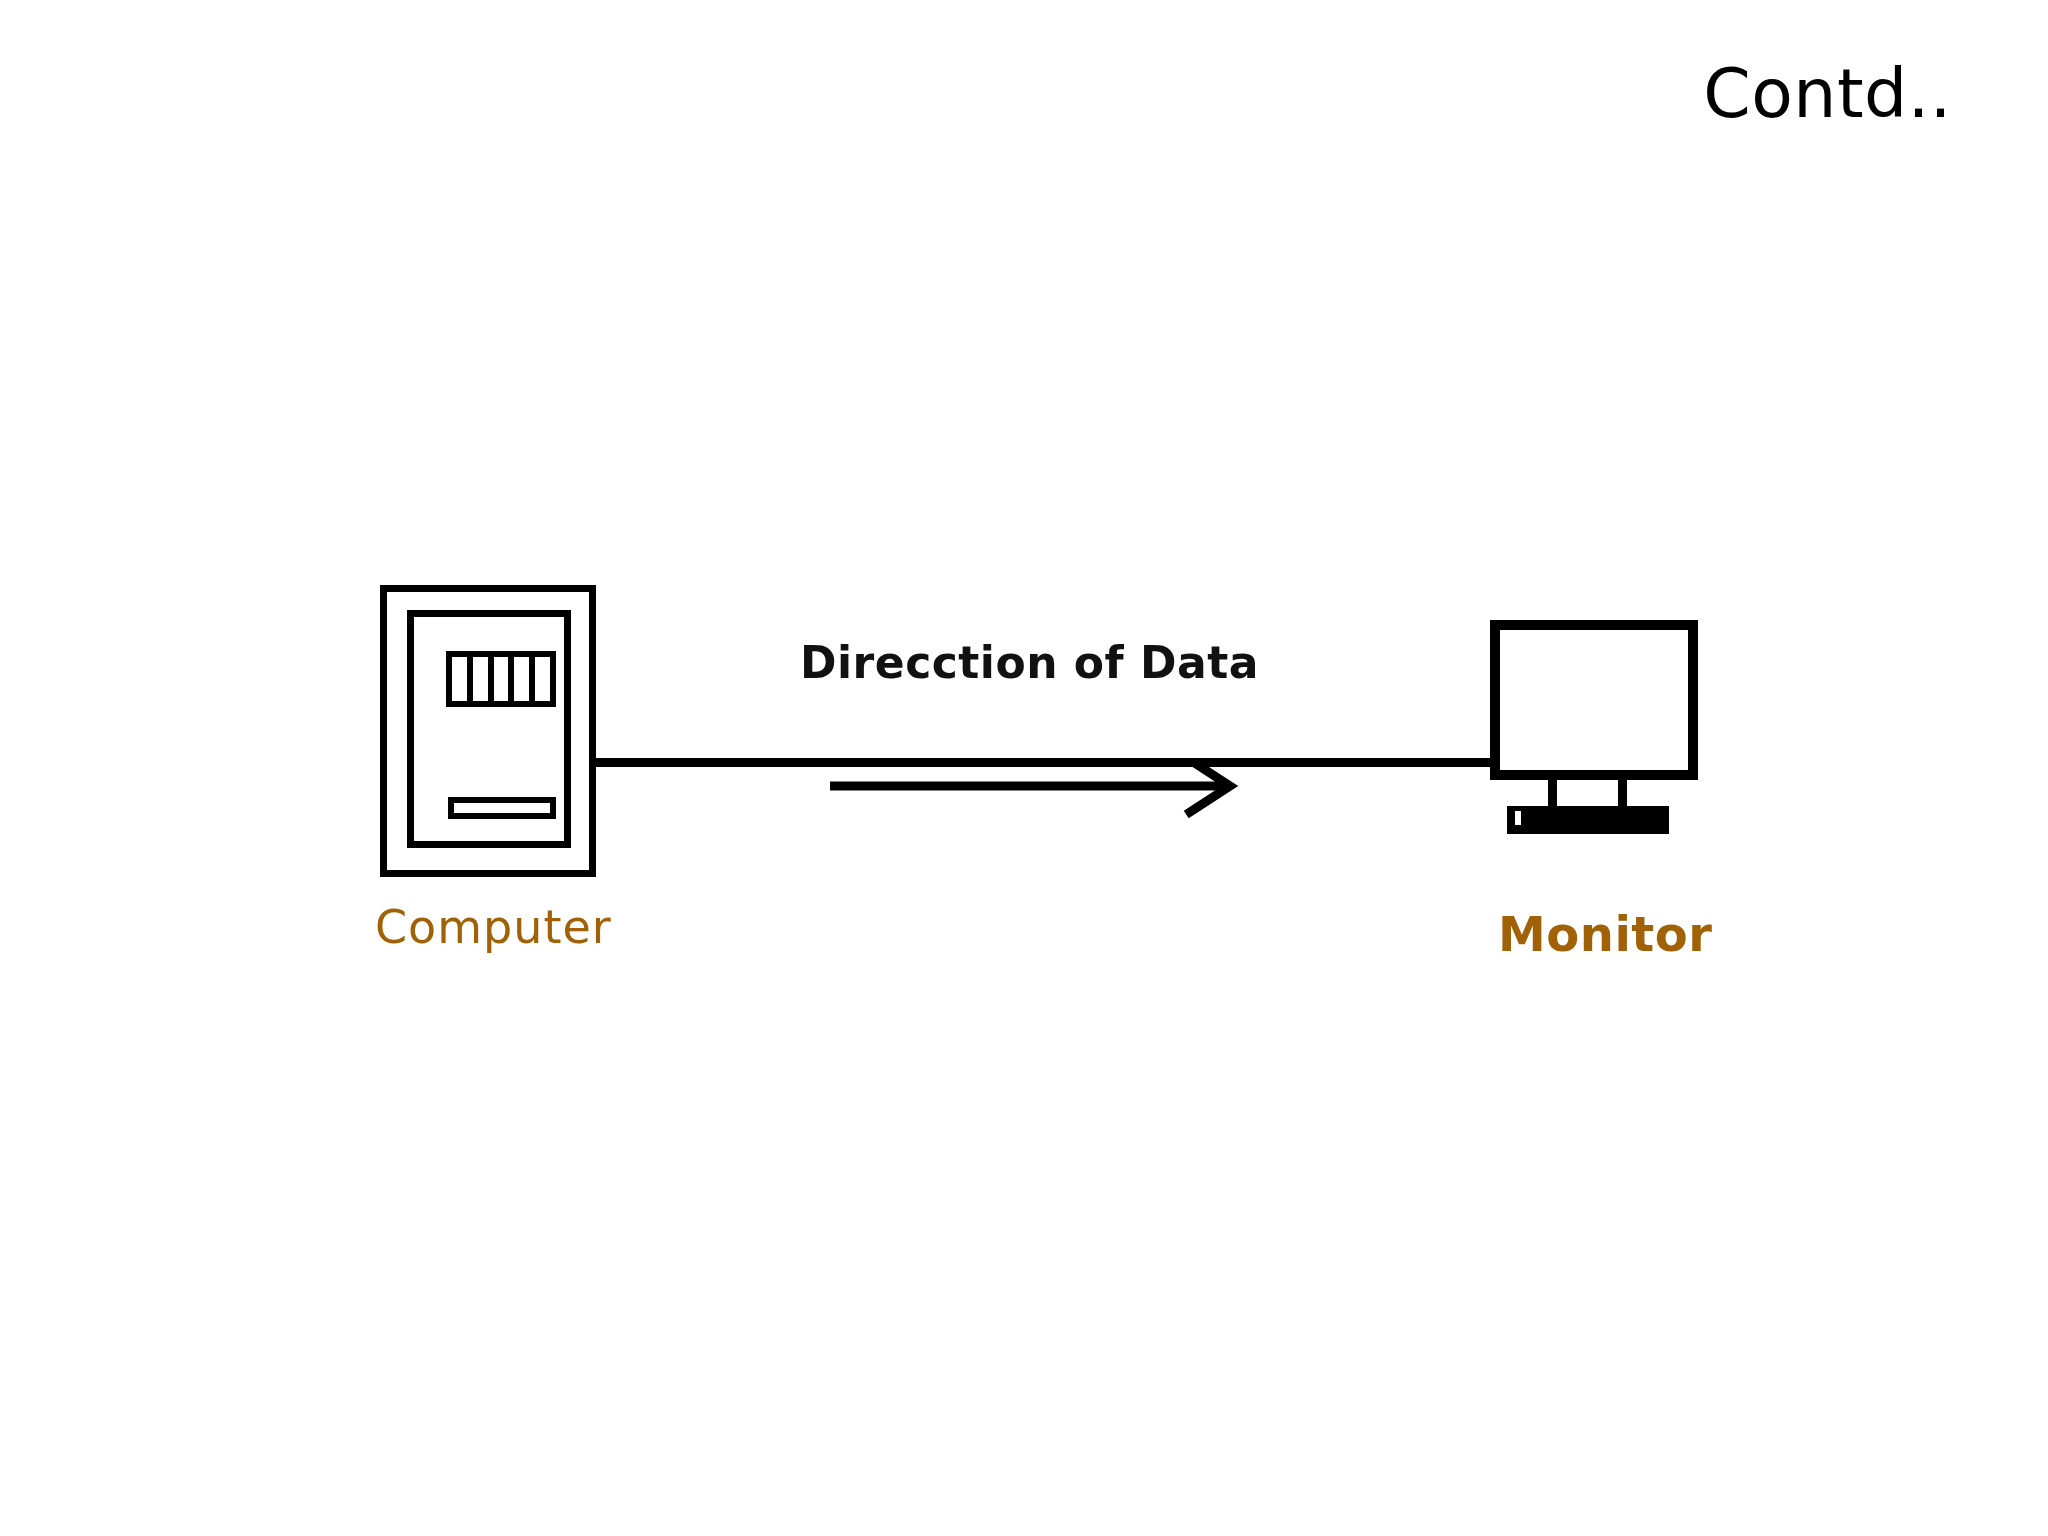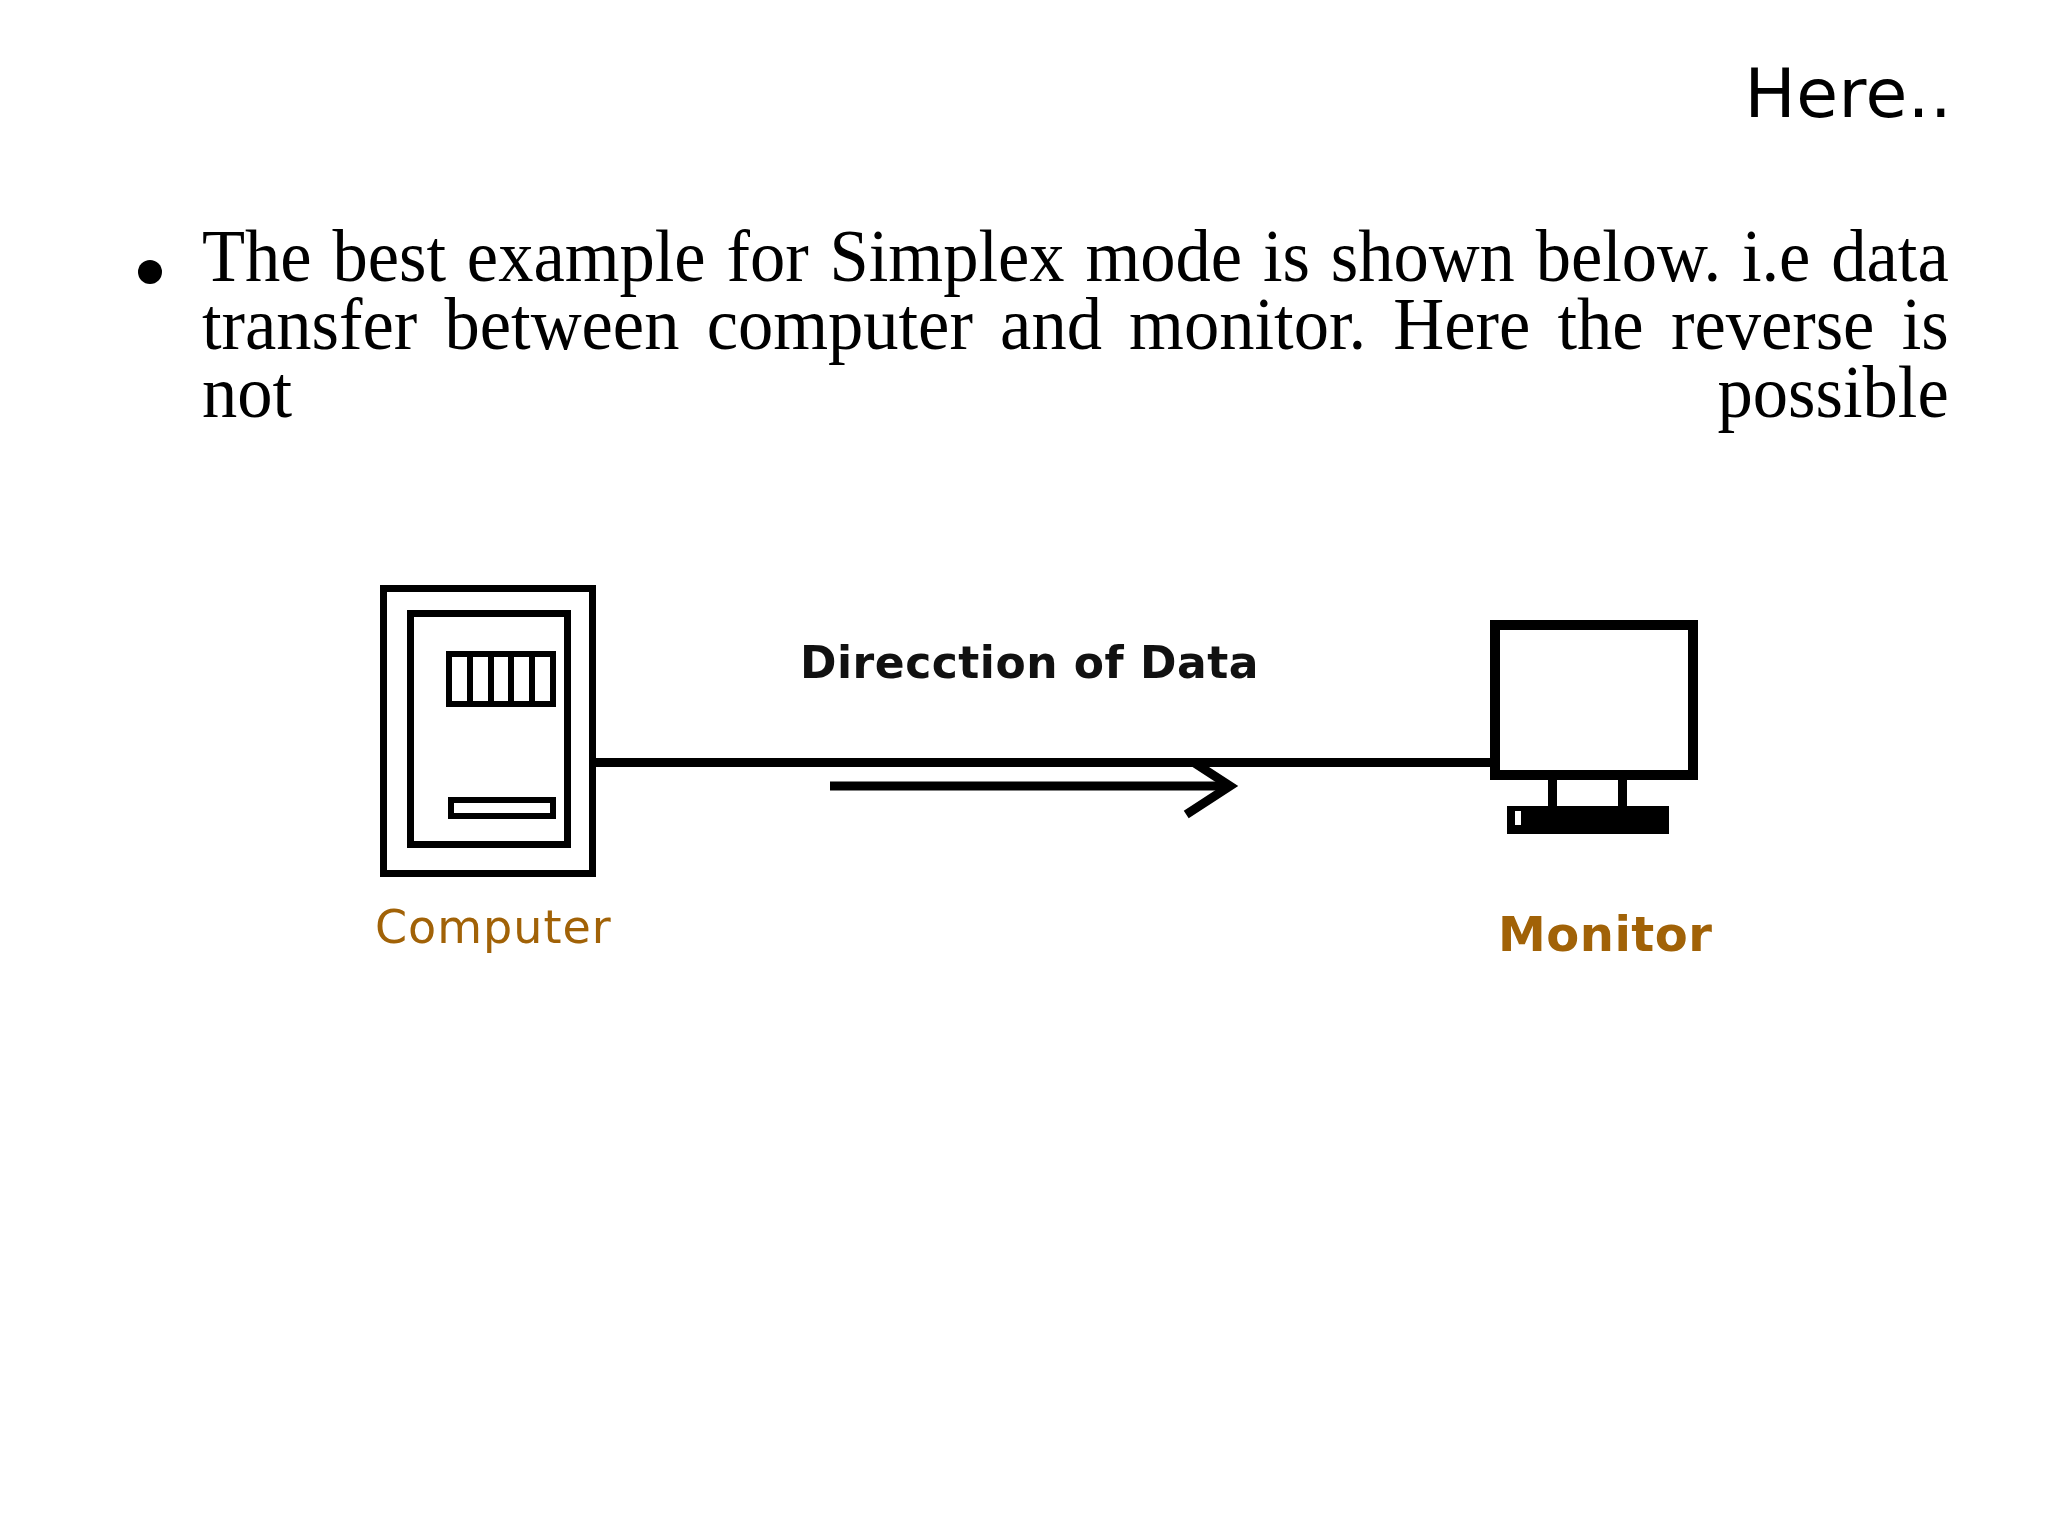--- a/index.html
+++ b/index.html
@@ -257,28 +257,22 @@
     font-weight: 700;
     letter-spacing: 0.5px;
     margin-top: 28px;
   }
 </style>
 </head>
 <body>
 
 <div id="slide">
 
-  <div id="slide-title">Here..</div>
-
-  <div class="bullet-block" id="bullet-1">
-    <div class="bullet-row">
-      <span class="bullet-dot"></span>
-      <span class="bullet-text">The best example for Simplex mode is shown below. i.e data transfer between computer and monitor. Here the reverse is not possible</span>
-    </div>
-  </div>
+  <div id="slide-title">Contd..</div>
+
 
   <div id="diagram">
 
     <div id="computer-tower">
       <div id="tower-inner-case">
         <div id="tower-drive-bay">
           <span class="drive-slot"></span>
           <span class="drive-slot"></span>
           <span class="drive-slot"></span>
           <span class="drive-slot"></span>

